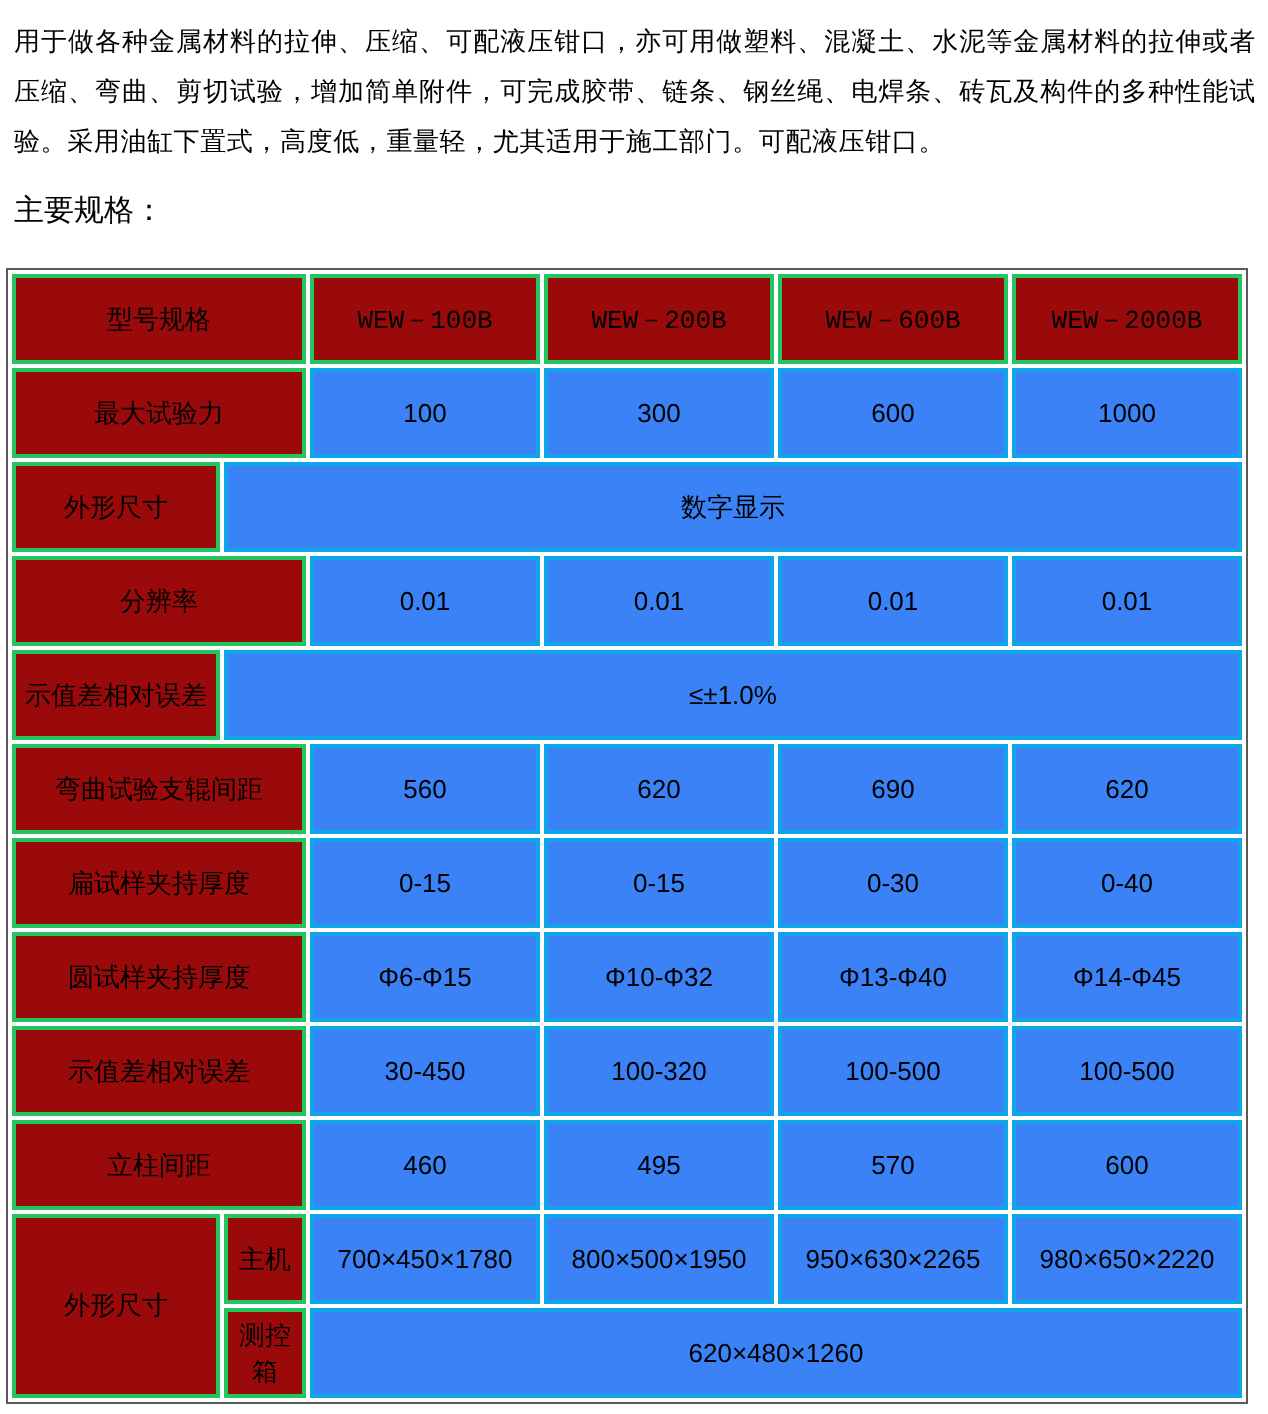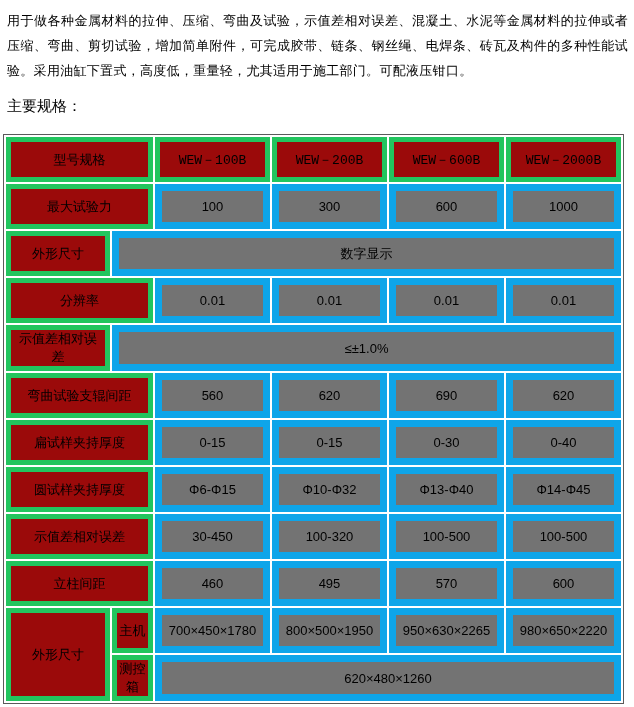--- a/index.html
+++ b/index.html
@@ -42,39 +42,39 @@
   table.specs td {
     height: 45px;
     text-align: center;
     vertical-align: middle;
     font-size: 13px;
     padding: 0 2px;
     overflow: hidden;
   }
   td.red {
     background: #9B0A0A;
-    border: 5px solid #22c55e;
+    border: 2px solid #22c55e;
     color: #000000;
   }
   td.gray {
-    background: #737373;
-    border: 7px solid #0ea5e9;
+    background: #3b82f6;
+    border: 2px solid #0ea5e9;
     color: #000000;
   }
   td.model-cell {
     font-family: "Liberation Mono", "DejaVu Sans Mono", monospace;
     font-size: 12px;
   }
 </style>
 </head>
 <body>
 
 <div class="page">
 
-  <p class="intro">用于做各种金属材料的拉伸、压缩、弯曲及试验，示值差相对误差、混凝土、水泥等金属材料的拉伸或者压缩、弯曲、剪切试验，增加简单附件，可完成胶带、链条、钢丝绳、电焊条、砖瓦及构件的多种性能试验。采用油缸下置式，高度低，重量轻，尤其适用于施工部门。可配液压钳口。</p>
+  <p class="intro">用于做各种金属材料的拉伸、压缩、可配液压钳口，亦可用做塑料、混凝土、水泥等金属材料的拉伸或者压缩、弯曲、剪切试验，增加简单附件，可完成胶带、链条、钢丝绳、电焊条、砖瓦及构件的多种性能试验。采用油缸下置式，高度低，重量轻，尤其适用于施工部门。可配液压钳口。</p>
 
   <p class="section-title">主要规格：</p>
 
   <table class="specs">
     <colgroup>
       <col style="width:104px">
       <col style="width:41px">
       <col style="width:115px">
       <col style="width:115px">
       <col style="width:115px">

